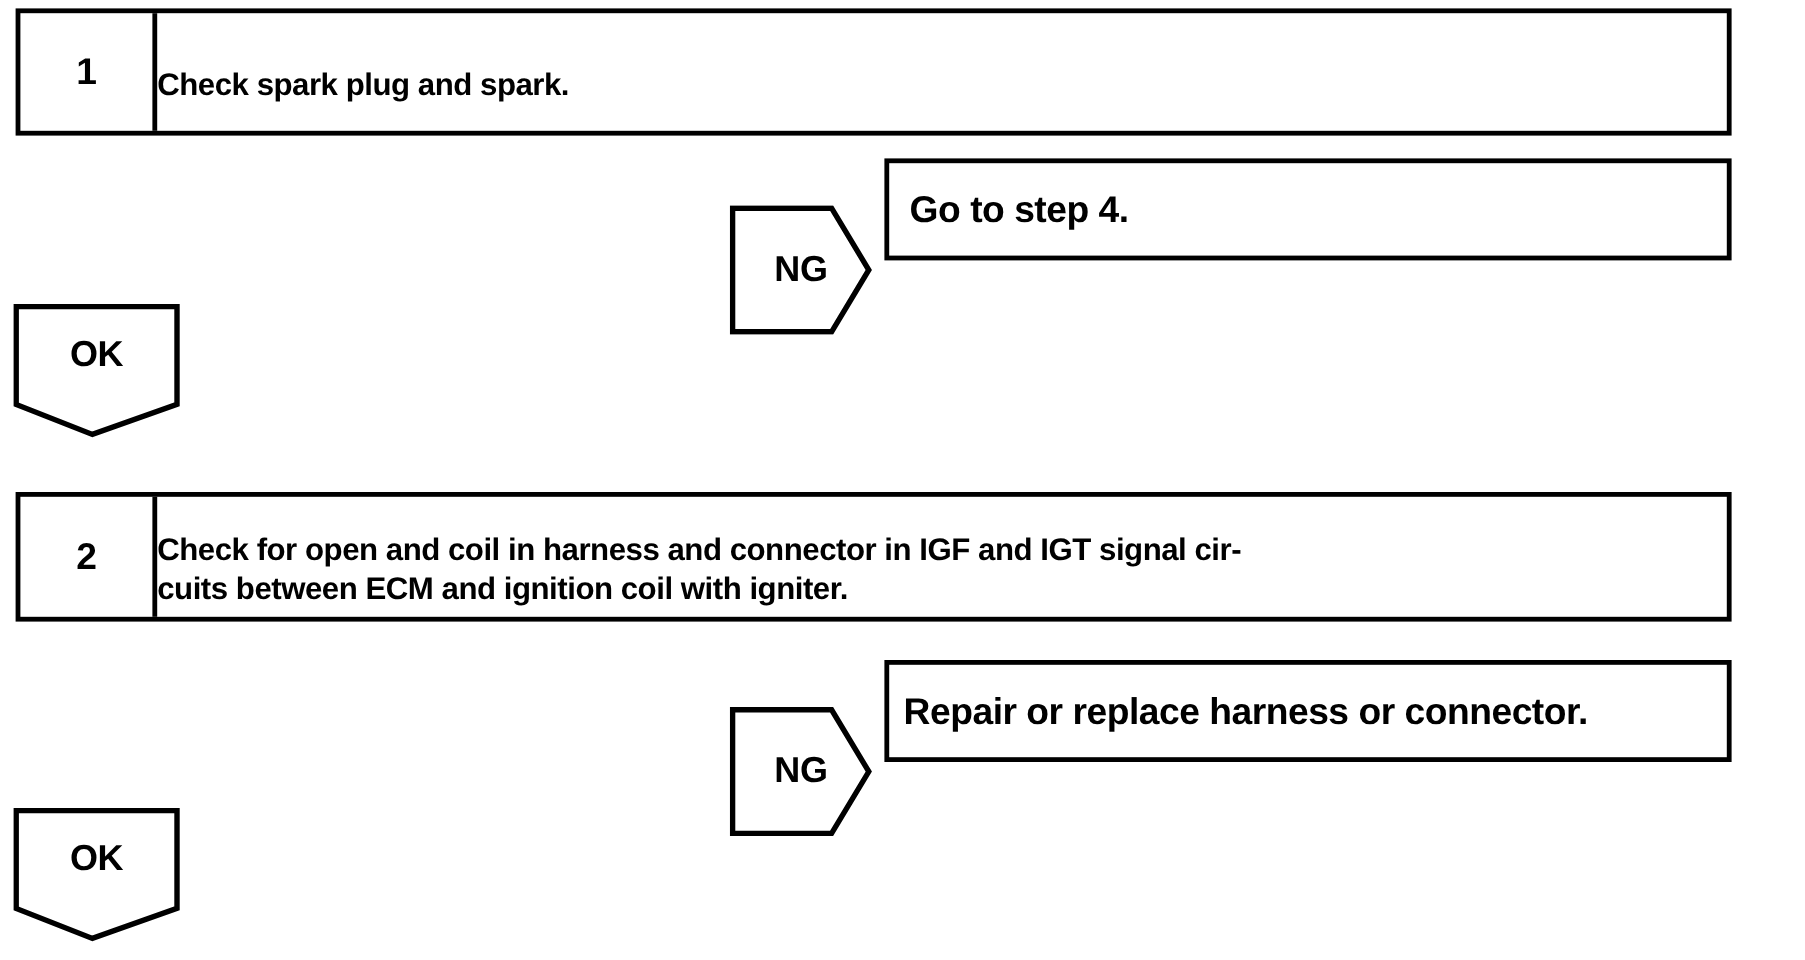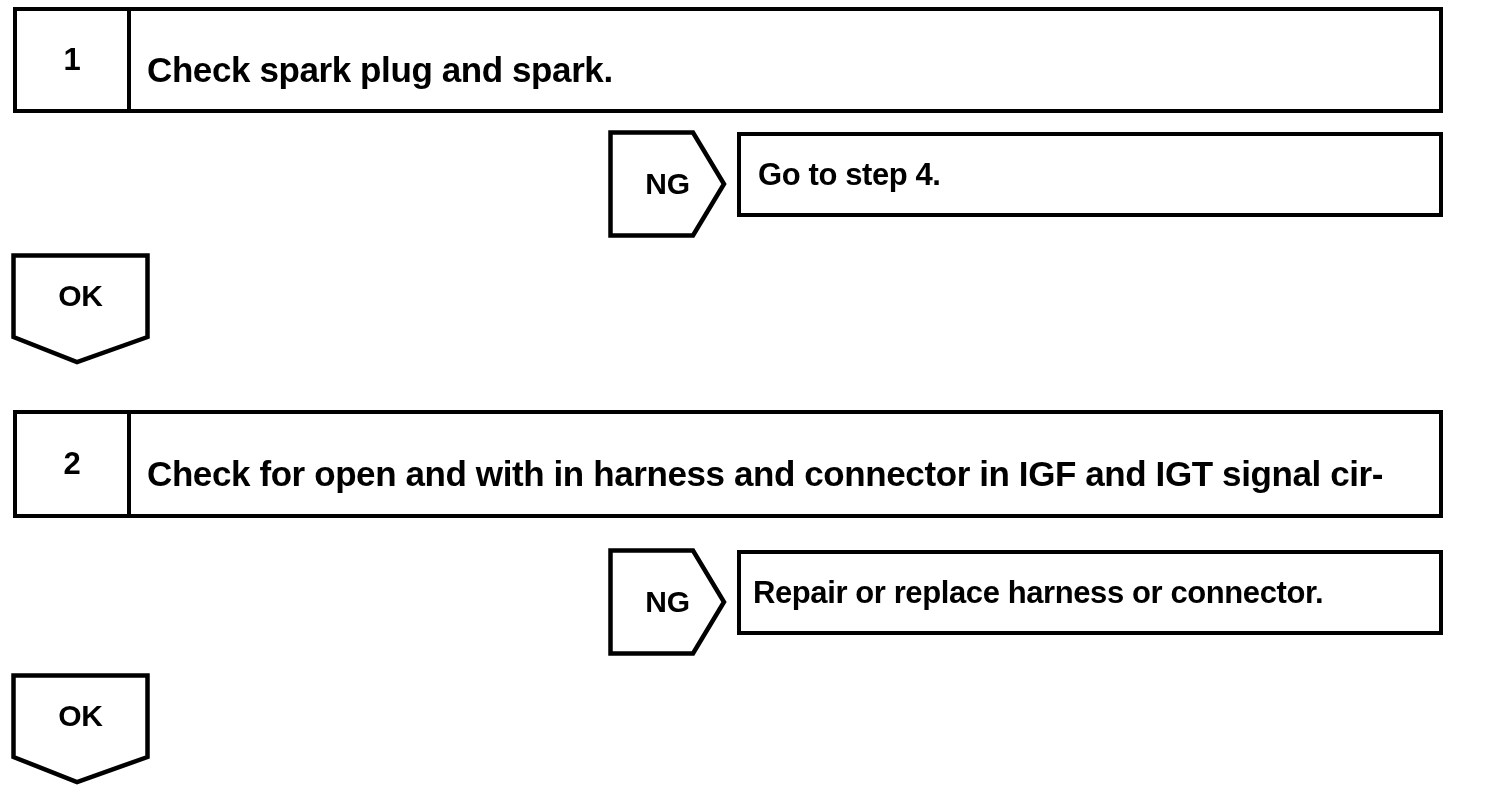--- a/index.html
+++ b/index.html
@@ -44,35 +44,35 @@
     justify-content: center;
     font-weight: bold;
     font-size: 31px;
     letter-spacing: -0.3px;
   }
   .step-text {
     flex: 1 1 auto;
     display: flex;
     flex-direction: column;
     justify-content: center;
-    padding-left: 16px;
     font-weight: bold;
-    font-size: 35px;
+    font-size: 26px;
     line-height: 32px;
     letter-spacing: -0.4px;
     margin-top: 19px;
   }
   .step-text .line { white-space: nowrap; }
 
   
   .ng-shape-wrap {
     position: absolute;
     left: 608px;
     width: 119px;
     height: 91px;
+    margin-top: 41px;
   }
   .ng-shape-wrap.pos-1 { top: 130px; }
   .ng-shape-wrap.pos-2 { top: 548px; }
   .ng-shape-wrap svg { display: block; width: 119px; height: 108px; }
   .ng-label {
     position: absolute;
     left: 0; top: 0;
     width: 119px; height: 108px;
     display: flex;
     align-items: center;
@@ -149,21 +149,22 @@
   <div class="ok-shape-wrap pos-1">
     <svg viewBox="0 0 139 112">
       <polygon points="2.5,2.5 136.5,2.5 136.5,84 66,109 2.5,84" fill="#ffffff" stroke="#000000" stroke-width="4.5" stroke-linejoin="miter"></polygon>
     </svg>
     <span class="ok-label">OK</span>
   </div>
 
   <div class="step-box pos-2">
     <div class="step-num">2</div>
     <div class="step-text">
-      <div class="line">Check for open and with in harness and connector in IGF and IGT signal cir-</div>
+      <div class="line">Check for open and coil in harness and connector in IGF and IGT signal cir-</div>
+      <div class="line">cuits between ECM and ignition coil with igniter.</div>
     </div>
   </div>
 
   <div class="ng-shape-wrap pos-2">
     <svg viewBox="0 0 119 108">
       <polygon points="2.5,2.5 85,2.5 116,54 85,105.5 2.5,105.5" fill="#ffffff" stroke="#000000" stroke-width="4.5" stroke-linejoin="miter"></polygon>
     </svg>
     <span class="ng-label">NG</span>
   </div>
 

